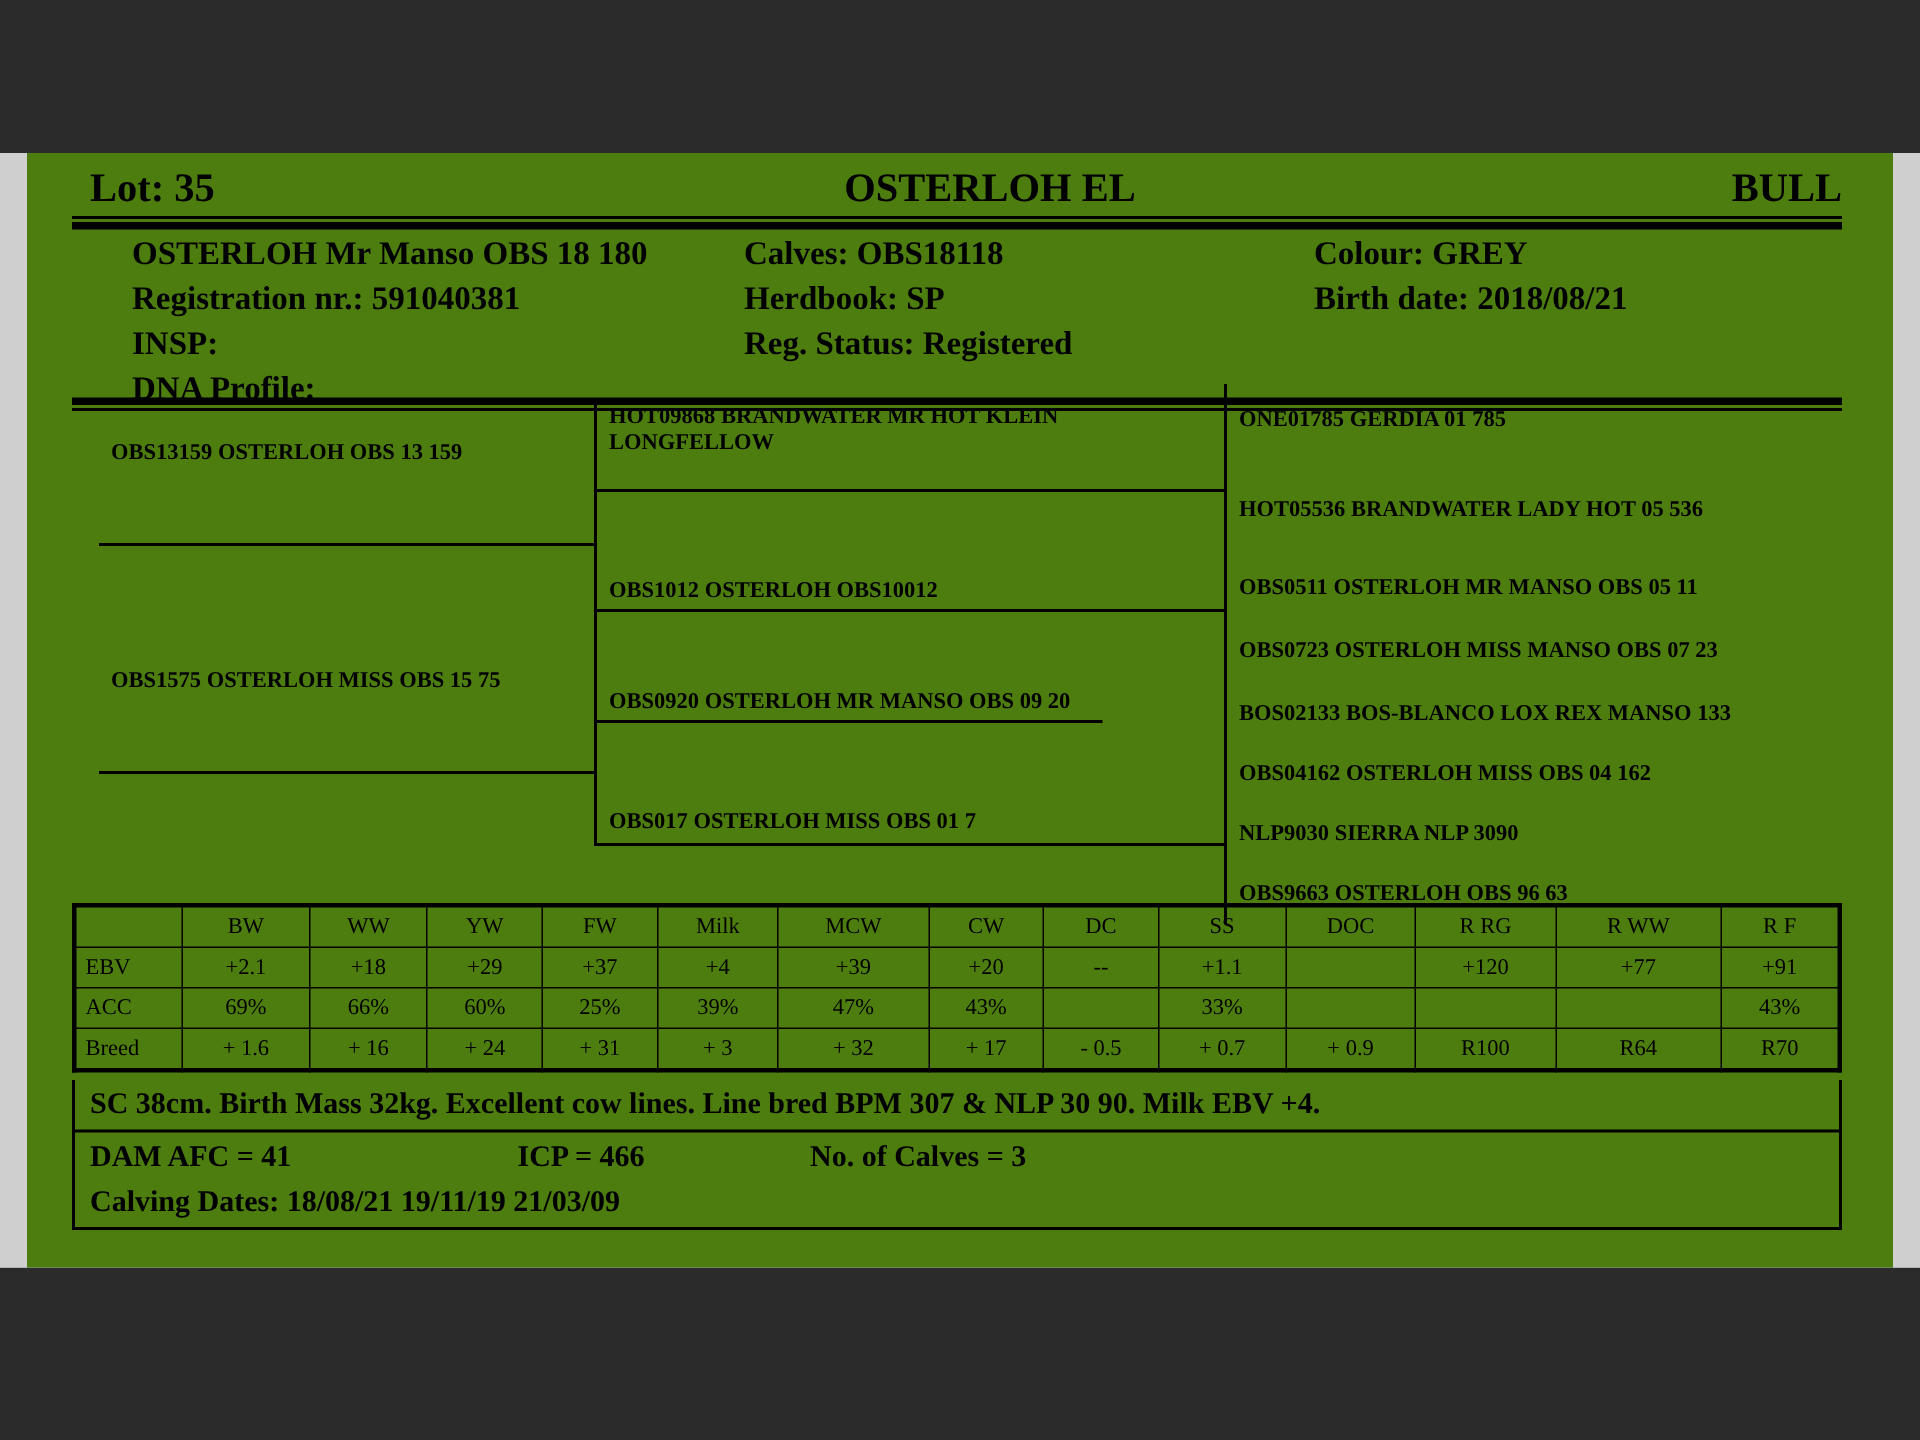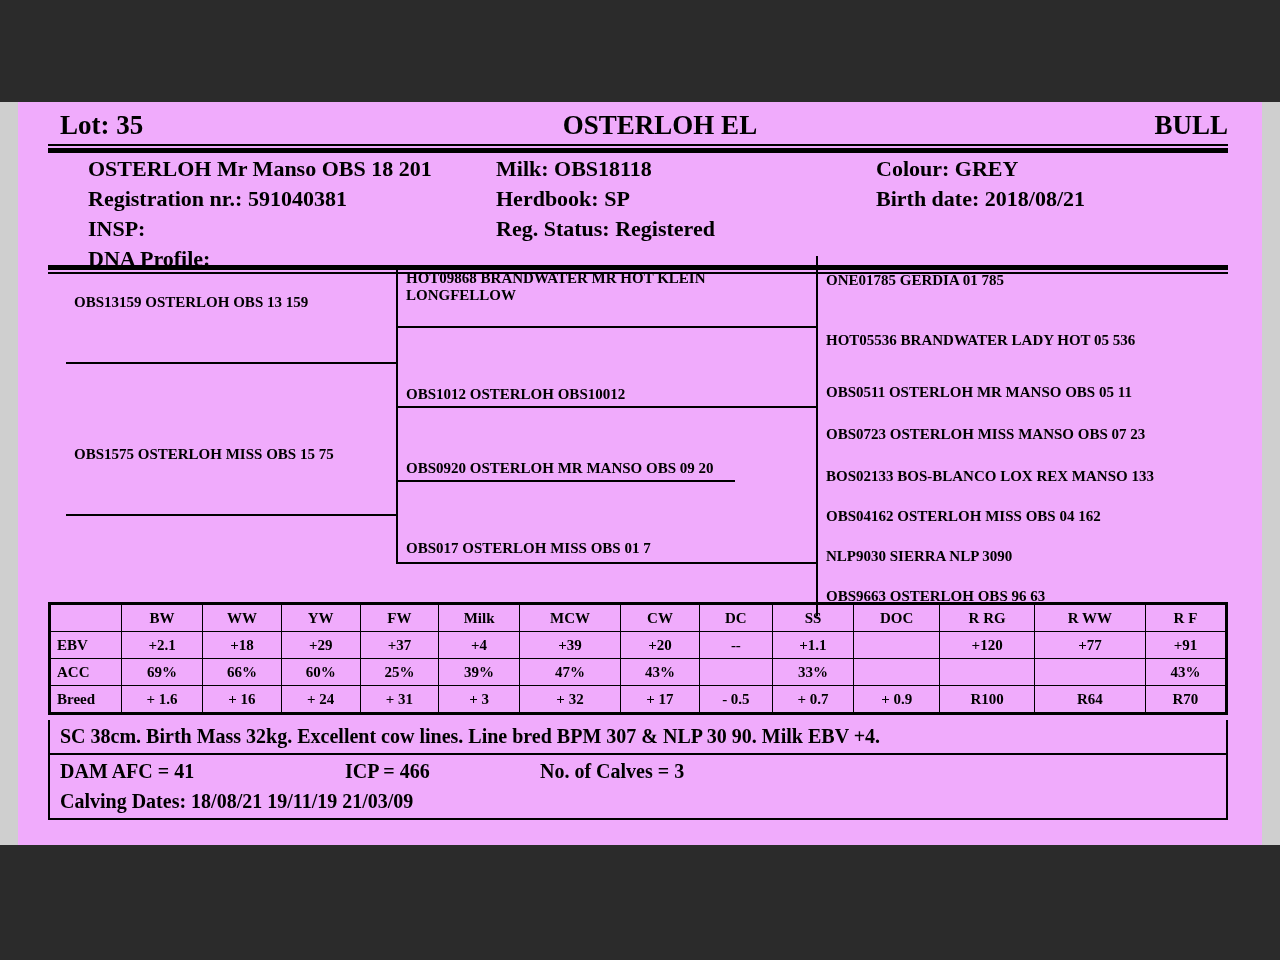--- a/index.html
+++ b/index.html
@@ -41,21 +41,21 @@
   .side-right {
     position: absolute;
     right: 0; top: 102px;
     width: 18px; height: 743px;
     background: #cfcfcf;
   }
   .sheet {
     position: absolute;
     left: 18px; top: 102px;
     width: 1244px; height: 743px;
-    background: #f0abfc;
+    background: #4d7c0f;
   }
 
   
   .title-row {
     position: absolute;
     left: 30px; top: 6px;
     width: 1180px; height: 34px;
     display: flex;
     align-items: center;
     font-weight: bold;
@@ -116,21 +116,21 @@
     border-collapse: collapse;
     font-weight: bold;
     font-size: 15px;
     border: 3px solid #000;
   }
   .ebv td, .ebv th {
     border: 1px solid #000;
     text-align: center;
     height: 24px;
     padding: 1px 2px;
-    font-weight: bold;
+    font-weight: normal;
   }
   .ebv th { font-size: 15px; }
   .ebv .rowlab {
     text-align: left;
     padding-left: 6px;
     width: 62px;
     margin-left: 16px;
   }
   .ebv thead th.rowlab { }
 
@@ -174,22 +174,22 @@
       <div class="title-lot">Lot:  35</div>
       <div class="title-name">OSTERLOH EL</div>
       <div class="title-sex">BULL</div>
     </div>
 
     <div class="rule rule-thin" style="left:30px; top:42px; width:1180px;"></div>
     <div class="rule rule-thick" style="left:30px; top:46px; width:1180px;"></div>
 
     <div class="info">
       <div class="info-line">
-        <div class="c1">OSTERLOH Mr Manso OBS 18 201</div>
-        <div class="c2">Milk:  OBS18118</div>
+        <div class="c1">OSTERLOH Mr Manso OBS 18 180</div>
+        <div class="c2">Calves:  OBS18118</div>
         <div class="c3">Colour:  GREY</div>
       </div>
       <div class="info-line">
         <div class="c1">Registration nr.: 591040381</div>
         <div class="c2">Herdbook: SP</div>
         <div class="c3">Birth date:  2018/08/21</div>
       </div>
       <div class="info-line">
         <div class="c1">INSP:</div>
         <div class="c2">Reg. Status: Registered</div>

